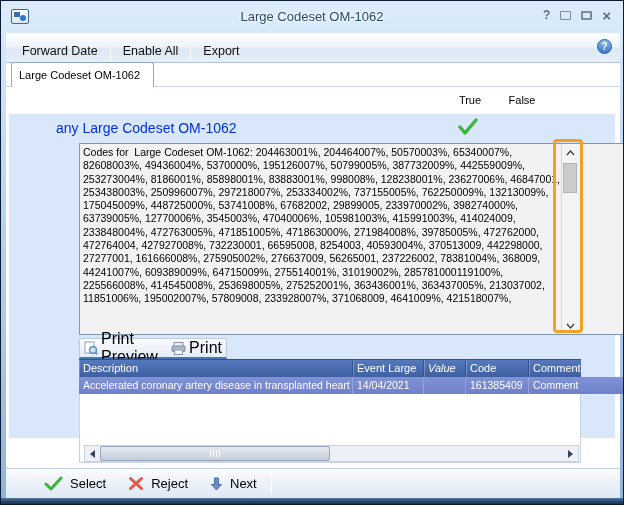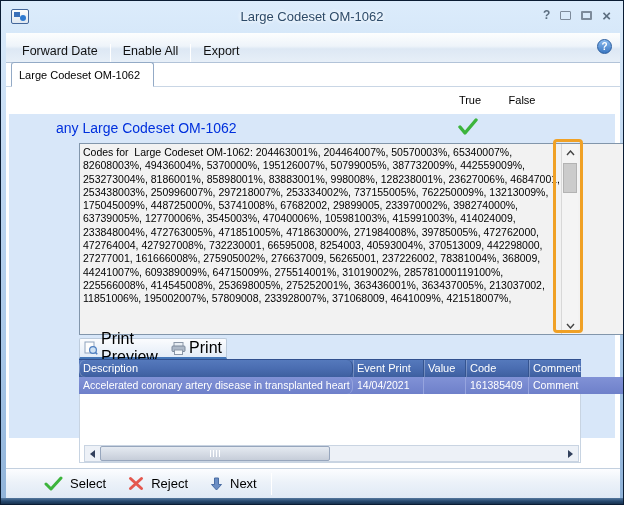--- a/index.html
+++ b/index.html
@@ -66,21 +66,21 @@
   .table-body-bg{left:78px;top:358px;width:502px;height:104px;background:#ffffff;border:1px solid #c8d4e2;border-top:none;}
   .thead{left:78px;top:358px;width:502px;height:18px;display:flex;
     background:linear-gradient(180deg,#5579bc 0%,#4a6db1 50%,#3e5f9f 100%);
     border-top:1px solid #31508f;}
   .th{font-size:11px;color:#fff;padding:2px 4px 0 4px;border-right:1px solid #35548f;
     box-shadow:inset 1px 0 0 rgba(255,255,255,.25);white-space:nowrap;overflow:hidden;}
   .trow{left:78px;top:376px;width:588px;height:17px;display:flex;
     background:linear-gradient(180deg,#8192d6 0%,#6e80ca 100%);}
   .td{font-size:10.5px;color:#fff;padding:2px 4px 0 4px;border-right:1px solid #96a4de;
     white-space:nowrap;overflow:hidden;}
-  .c0{width:274px;border-radius:6px;} .c1{width:71px;} .c2{width:42px;} .c3{width:63px;} .c4{width:52px;border-right:none;}
+  .c0{width:274px;} .c1{width:71px;} .c2{width:42px;font-style:italic;} .c3{width:63px;} .c4{width:52px;border-right:none;}
   
   .h-scroll{left:83px;top:444px;width:495px;height:17px;background:#edf1f7;border:1px solid #c9d4e2;}
   .h-btn{position:absolute;top:0;width:15px;height:15px;display:flex;align-items:center;justify-content:center;}
   .h-btn.left{left:0;} .h-btn.right{right:0;}
   .tri-l{width:0;height:0;border-top:4px solid transparent;border-bottom:4px solid transparent;border-right:5px solid #32405c;}
   .tri-r{width:0;height:0;border-top:4px solid transparent;border-bottom:4px solid transparent;border-left:5px solid #32405c;}
   .h-thumb{position:absolute;left:15px;top:0;width:230px;height:15px;
     background:linear-gradient(180deg,#e5eaf1,#c6cdd9);border:1px solid #97a6bd;border-radius:2px;
     display:flex;align-items:center;justify-content:center;gap:2px;}
   .grip{width:1px;height:7px;background:#8b99ae;border-right:1px solid #fff;}
@@ -187,21 +187,21 @@
           <rect x="3.5" y="8" width="8" height="4.5" fill="#f5f8fb" stroke="#8b97a8"></rect>
         </svg>
       </span>
       <span>Print</span>
     </div>
   </div>
 
   <div class="abs table-body-bg"></div>
   <div class="abs thead">
     <div class="th c0">Description</div>
-    <div class="th c1">Event Print</div>
+    <div class="th c1">Event Large</div>
     <div class="th c2">Value</div>
     <div class="th c3">Code</div>
     <div class="th c4">Comments</div>
   </div>
   <div class="abs trow">
     <div class="td c0">Accelerated coronary artery disease in transplanted heart</div>
     <div class="td c1">14/04/2021</div>
     <div class="td c2"></div>
     <div class="td c3">161385409</div>
     <div class="td c4">Comment 1</div>

